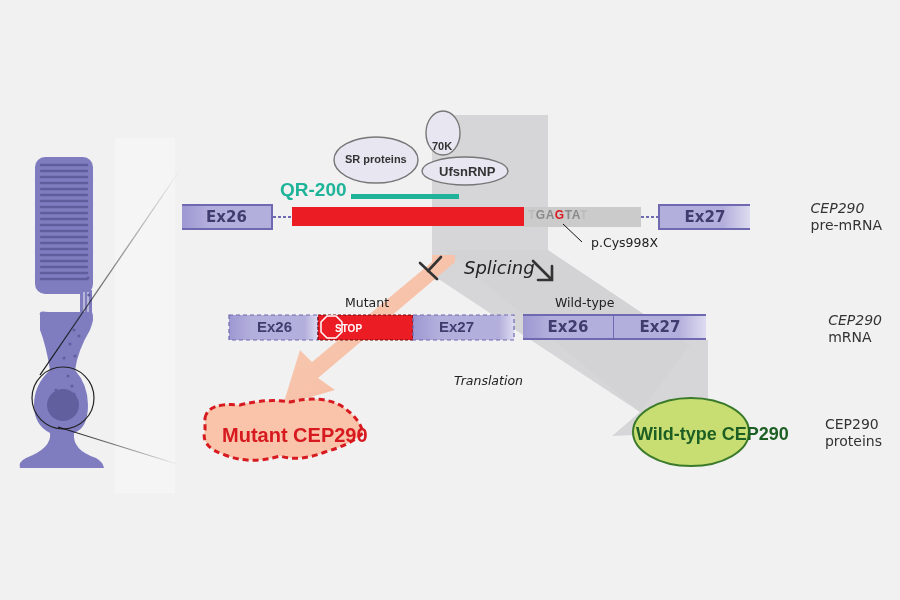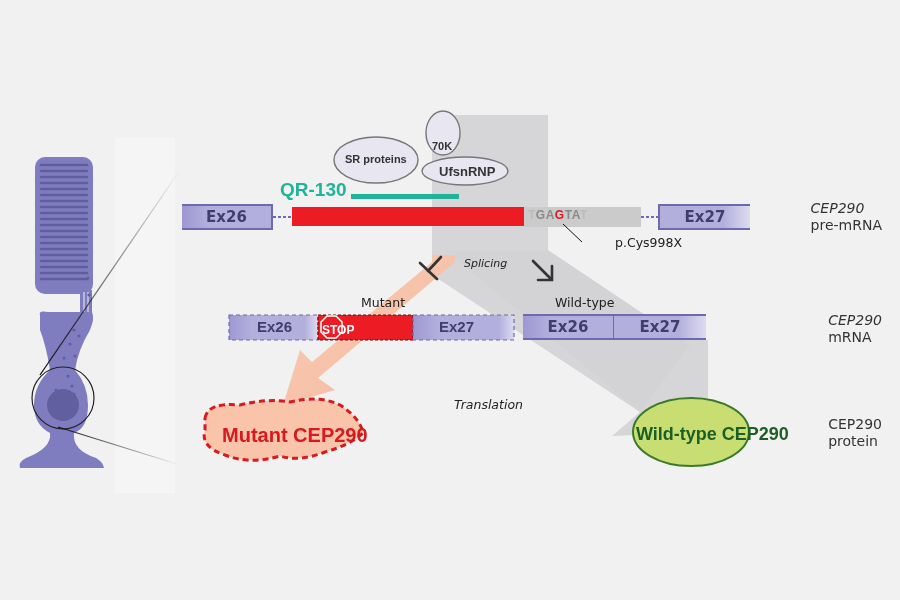--- a/index.html
+++ b/index.html
@@ -132,35 +132,35 @@
 <div class="exon" style="left:182px; top:204px; width:91px; background:linear-gradient(90deg,#9d98d2,#b3afdc 30%,#b3afdc); border:2px solid #6e69b0; border-left:none;">
   <span>Ex26</span>
 </div>
 <div class="exon" style="left:658px; top:204px; width:92px; background:linear-gradient(90deg,#b3afdc,#b3afdc 70%,#dddbf0); border:2px solid #6e69b0; border-right:none;">
   <span>Ex27</span>
 </div>
 
 <div class="lbl bold" style="left:528px; top:208px; font-size:12px; letter-spacing:0.5px; color:#8a8a8a;">
   <span style="color:#bcbcbc">T</span><span>GA</span><span style="color:#d71920">G</span><span>TA</span><span style="color:#bcbcbc">T</span>
 </div>
-<div class="lbl" style="left:615px; top:235px; font-size:12.5px;">p.Cys998X</div>
+<div class="lbl" style="left:591px; top:235px; font-size:12.5px;">p.Cys998X</div>
 
 <div class="lbl bold" style="left:345px; top:153px; font-size:11px; color:#333;">SR proteins</div>
 <div class="lbl bold" style="left:432px; top:140px; font-size:11px; color:#333;">70K</div>
 <div class="lbl bold" style="left:439px; top:164px; font-size:13px; color:#333;">UfsnRNP</div>
 
-<div class="lbl bold" style="left:280px; top:179px; font-size:19px; color:#1fb49a;">QR-130</div>
+<div class="lbl bold" style="left:280px; top:179px; font-size:19px; color:#1fb49a;">QR-200</div>
 
-<div class="lbl ital" style="left:464px; top:257px; font-size:11px;">Splicing</div>
-<div class="lbl ital" style="left:454px; top:397px; font-size:12.5px;">Translation</div>
+<div class="lbl ital" style="left:464px; top:257px; font-size:18px;">Splicing</div>
+<div class="lbl ital" style="left:454px; top:373px; font-size:12.5px;">Translation</div>
 
-<div class="lbl" style="left:361px; top:295px; font-size:12.5px;">Mutant</div>
+<div class="lbl" style="left:345px; top:295px; font-size:12.5px;">Mutant</div>
 <div class="lbl bold" style="left:257px; top:318px; font-size:15px; color:#403d6e;">Ex26</div>
 <div class="lbl bold" style="left:439px; top:318px; font-size:15px; color:#403d6e;">Ex27</div>
-<div class="lbl bold" style="left:322px; top:323px; font-size:12px; color:#fff;">STOP</div>
+<div class="lbl bold" style="left:322px; top:323px; font-size:10px; color:#fff;padding-left:13px;">STOP</div>
 
 <div class="lbl" style="left:555px; top:295px; font-size:12.5px;">Wild-type</div>
 <div class="exon" style="left:523px; top:314px; width:91px; background:linear-gradient(90deg,#9d98d2,#b3afdc 30%,#b3afdc); border-top:2px solid #6e69b0; border-bottom:2px solid #6e69b0; border-right:1px solid #6e69b0;">
   <span>Ex26</span>
 </div>
 <div class="exon" style="left:614px; top:314px; width:92px; background:linear-gradient(90deg,#b3afdc,#b3afdc 70%,#dddbf0); border-top:2px solid #6e69b0; border-bottom:2px solid #6e69b0;">
   <span>Ex27</span>
 </div>
 
 <div class="lbl bold" style="left:222px; top:424px; font-size:20px; color:#d71920;">Mutant CEP290</div>
@@ -169,14 +169,14 @@
 <div class="side" style="top:200px;">
   <div class="ital">CEP290</div>
   <div>pre-mRNA</div>
 </div>
 <div class="side" style="top:312px;">
   <div class="ital">CEP290</div>
   <div>mRNA</div>
 </div>
 <div class="side" style="top:416px;">
   <div>CEP290</div>
-  <div>protein</div>
+  <div>proteins</div>
 </div>
 
 </body></html>

